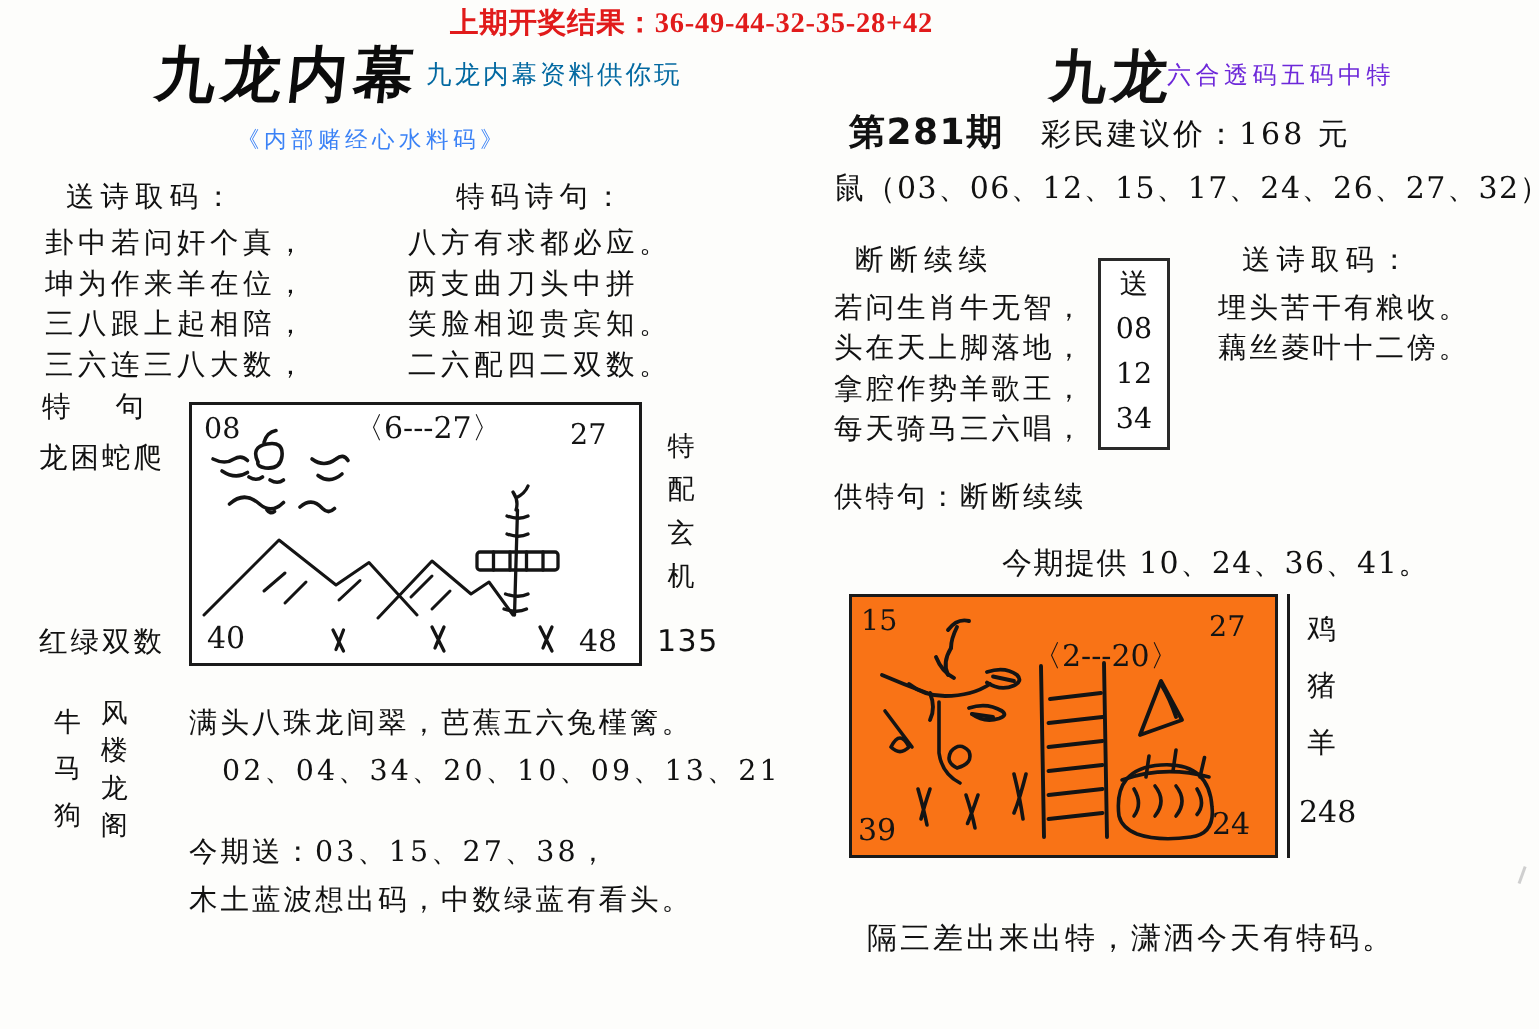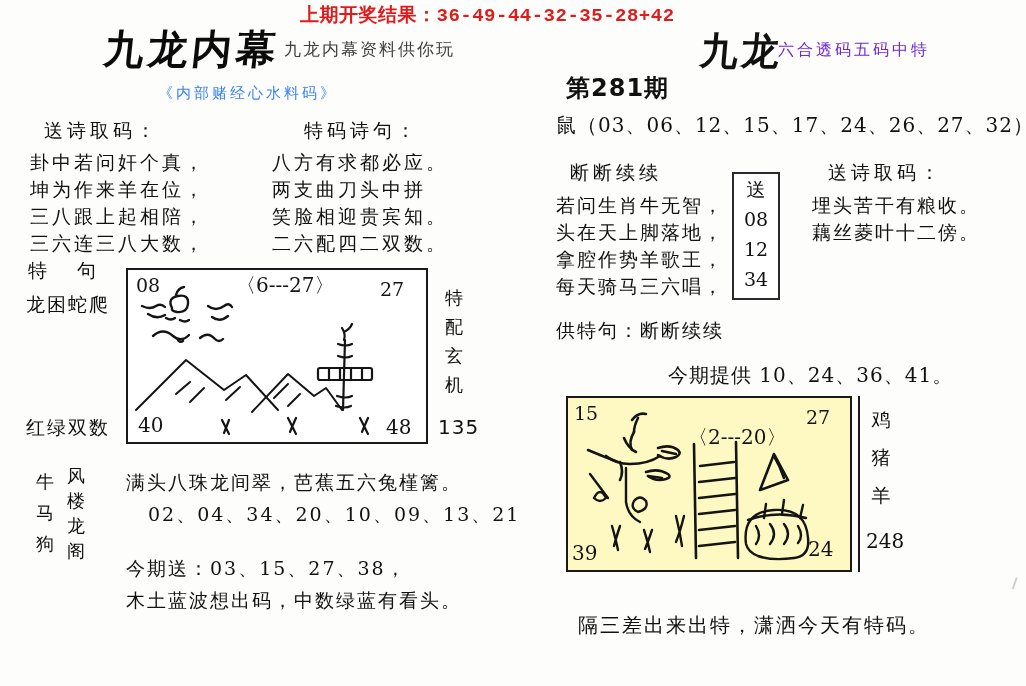--- a/index.html
+++ b/index.html
@@ -12,33 +12,33 @@
     position:relative;
   }
   .page{position:relative;width:1026px;height:686px;}
   .abs{position:absolute;}
 
   
   #lastResult{
     left:300px;top:2px;width:430px;
     color:#e11b1b;font-size:19px;font-weight:700;
     letter-spacing:.5px;
-    font-family:Liberation Mono, monospace;
+    font-family:Liberation Serif, serif;
     white-space:nowrap;
   }
   #leftTitle{
     left:104px;top:22px;
     font-size:40px;font-weight:700;letter-spacing:4px;
     font-family:"DejaVu Serif","Liberation Serif",serif;
     color:#0b0b0b;
     transform:skewX(-6deg);
   }
   #leftTitleSub{
     left:284px;top:38px;
-    font-size:17px;color:#404040;letter-spacing:2px;
+    font-size:17px;color:#0369a1;letter-spacing:2px;
     font-family:"DejaVu Serif","Liberation Serif",serif;
     white-space:nowrap;
   }
   #leftMotto{
     left:158px;top:84px;
     font-size:15px;color:#3b82f6;letter-spacing:3px;
     font-family:"DejaVu Serif","Liberation Serif",serif;
     white-space:nowrap;
   }
 
@@ -126,21 +126,21 @@
   }
   #songBox div{font-size:19px;line-height:30px;}
 
   #gongte{left:556px;top:318px;font-size:19px;letter-spacing:2px;
           font-family:"DejaVu Serif","Liberation Serif",serif;white-space:nowrap;}
   #provide{left:668px;top:362px;font-size:20px;letter-spacing:1px;
           font-family:"DejaVu Serif","Liberation Serif",serif;white-space:nowrap;}
 
   
   #rightBoxWrap{left:566px;top:396px;width:286px;height:176px;}
-  #rightBox{width:100%;height:100%;border:2px solid #1a1a1a;background:#fef9c3;box-sizing:border-box;}
+  #rightBox{width:100%;height:100%;border:2px solid #1a1a1a;background:#f97316;box-sizing:border-box;}
 
   #rightSideCol{left:866px;top:400px;width:30px;text-align:center;
                 font-family:"DejaVu Serif","Liberation Serif",serif;}
   #rightSideCol div{font-size:19px;line-height:38px;}
   #rightSideCol .num{font-size:20px;margin-top:8px;}
   #rightDivider{left:858px;top:396px;width:2px;height:176px;background:#1a1a1a;}
 
   #footerRight{left:578px;top:612px;font-size:20px;letter-spacing:2px;
                font-family:"DejaVu Serif","Liberation Serif",serif;white-space:nowrap;}
 
@@ -157,20 +157,21 @@
 
   <div class="abs" id="lastResult">上期开奖结果：36-49-44-32-35-28+42</div>
 
   <div class="abs" id="leftTitle">九龙内幕</div>
   <div class="abs" id="leftTitleSub">九龙内幕资料供你玩</div>
   <div class="abs" id="leftMotto">《内部赌经心水料码》</div>
 
   <div class="abs" id="rightTitle">九龙</div>
   <div class="abs" id="rightTitleSub">六合透码五码中特</div>
   <div class="abs" id="issue">第281期</div>
+  <div class="abs" id="price">彩民建议价：168 元</div>
   <div class="abs" id="zodiacRow">鼠（03、06、12、15、17、24、26、27、32）马</div>
 
   <div class="abs poemBlock" id="poemA">
     <div class="poemHead">送诗取码：</div>
     <div class="poemLine">卦中若问奸个真，</div>
     <div class="poemLine">坤为作来羊在位，</div>
     <div class="poemLine">三八跟上起相陪，</div>
     <div class="poemLine">三六连三八大数，</div>
   </div>
 

